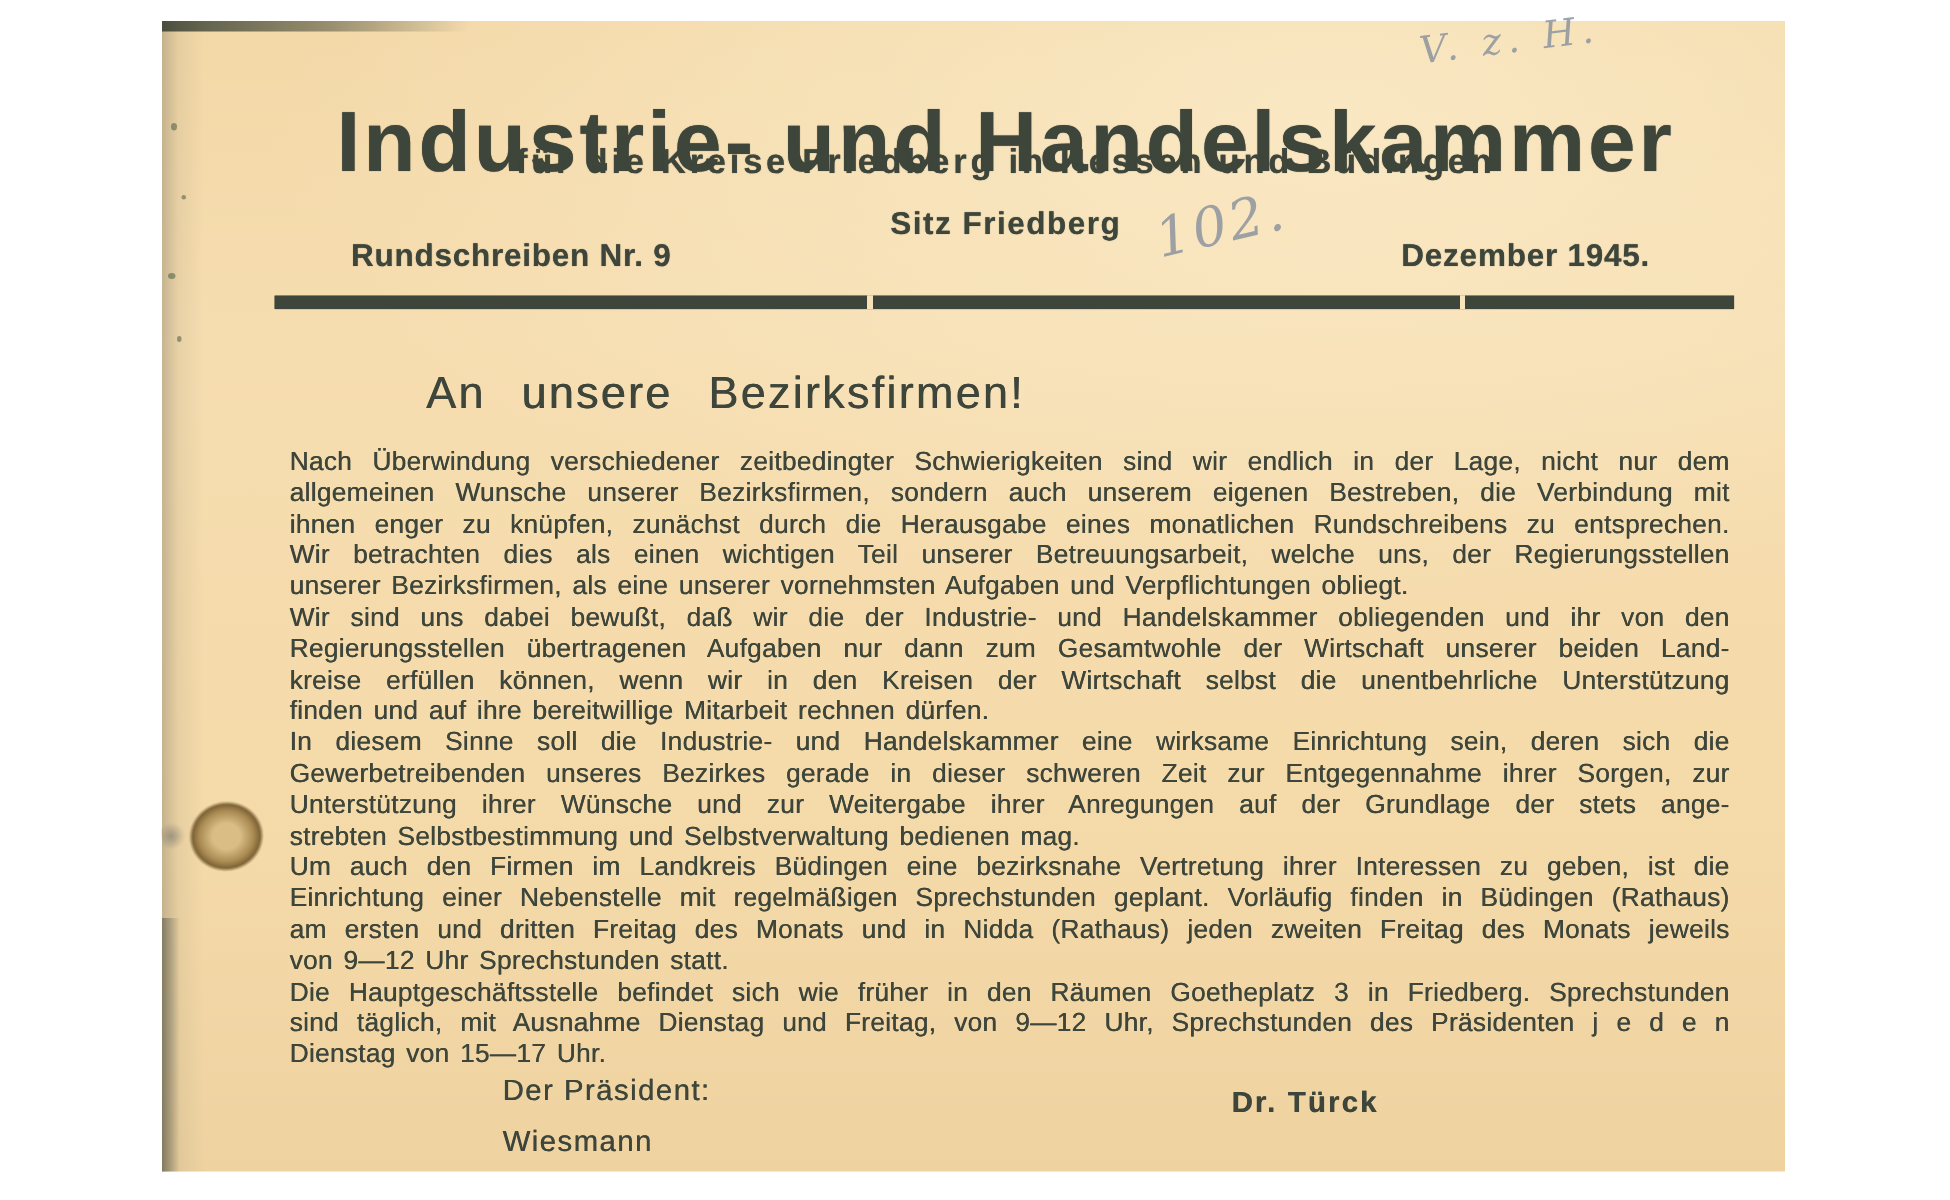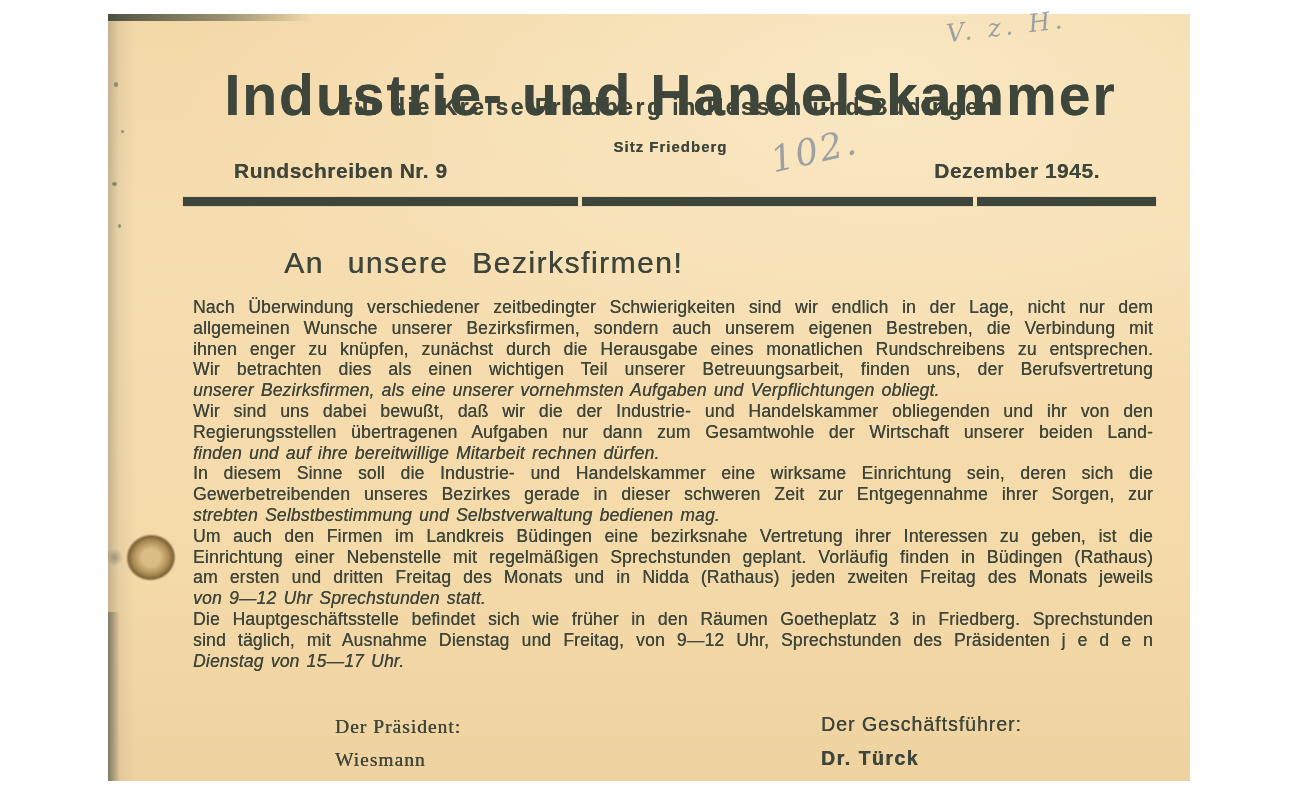--- a/index.html
+++ b/index.html
@@ -39,41 +39,41 @@
     background:radial-gradient(ellipse at 40% 50%, rgba(110,110,105,.55), rgba(110,110,105,0) 70%);}
   
   .pencil{position:absolute;color:var(--pencil);font-family:"DejaVu Serif", serif;font-style:italic;opacity:.85;}
   .pencil.vzh{left:838px;top:-2px;font-size:25px;letter-spacing:4px;transform:rotate(-7deg);}
   .pencil.num{left:662px;top:116px;font-size:36px;letter-spacing:2px;transform:rotate(-13deg);}
   
   .mast{position:absolute;left:75px;width:975px;text-align:center;font-weight:bold;
     text-shadow:0 0 .6px rgba(62,70,59,.85);}
   .title{top:10px;font-size:57px;letter-spacing:2px;white-space:nowrap;}
   .subtitle{top:80px;font-size:23px;letter-spacing:2.5px;white-space:nowrap;}
-  .seat{top:124px;font-size:15px;letter-spacing:1px;}
+  .seat{top:124px;font-size:21px;letter-spacing:1px;}
   .meta{position:absolute;top:145px;font-size:21px;font-weight:bold;letter-spacing:.5px;
     text-shadow:0 0 .6px rgba(62,70,59,.85);white-space:nowrap;}
   .meta-left{left:126px;}
   .meta-right{right:90px;}
   .rule{position:absolute;left:75px;top:183px;width:973px;height:9px;
     background:linear-gradient(90deg,
       var(--ink) 0 40.6%, rgba(0,0,0,0) 40.6% 41.0%,
       var(--ink) 41.0% 81.2%, rgba(0,0,0,0) 81.2% 81.6%,
       var(--ink) 81.6% 100%);
     box-shadow:0 0 .8px rgba(62,70,59,.7);}
   
   .salutation{position:absolute;left:176px;top:232px;font-size:30px;font-weight:400;
     letter-spacing:1.5px;word-spacing:14px;text-shadow:.4px 0 0 currentColor;white-space:nowrap;}
   .body{position:absolute;left:85px;top:283px;width:960px;font-size:17.5px;line-height:20.8px;
     letter-spacing:.2px;word-spacing:2px;text-shadow:.25px 0 0 currentColor;}
   .bline{text-align:justify;text-align-last:justify;width:100%;}
-  .bline.plast{text-align-last:left;font-style:italic;}
+  .bline.plast{text-align-last:left;}
   
   .sig{position:absolute;font-size:19.5px;letter-spacing:1px;text-shadow:.3px 0 0 currentColor;}
-  .sig-left{left:227px;top:702px;font-family:Liberation Serif, serif;}
+  .sig-left{left:227px;top:702px;}
   .sig-right{left:713px;top:699px;}
   .sig-name{margin-top:11px;}
   .sig-right .sig-name{font-weight:bold;letter-spacing:1.5px;}
 </style>
 </head>
 <body>
 
 <div class="stage">
   <div class="page">
 
@@ -97,40 +97,41 @@
     <div class="meta meta-right">Dezember 1945.</div>
 
     <div class="rule"></div>
 
     <div class="salutation">An unsere Bezirksfirmen!</div>
 
     <div class="body">
         <div class="bline">Nach Überwindung verschiedener zeitbedingter Schwierigkeiten sind wir endlich in der Lage, nicht nur dem</div>
         <div class="bline">allgemeinen Wunsche unserer Bezirksfirmen, sondern auch unserem eigenen Bestreben, die Verbindung mit</div>
         <div class="bline">ihnen enger zu knüpfen, zunächst durch die Herausgabe eines monatlichen Rundschreibens zu entsprechen.</div>
-        <div class="bline">Wir betrachten dies als einen wichtigen Teil unserer Betreuungsarbeit, finden uns, der Berufsvertretung</div>
+        <div class="bline">Wir betrachten dies als einen wichtigen Teil unserer Betreuungsarbeit, welche uns, der Regierungsstellen</div>
         <div class="bline plast">unserer Bezirksfirmen, als eine unserer vornehmsten Aufgaben und Verpflichtungen obliegt.</div>
         <div class="bline">Wir sind uns dabei bewußt, daß wir die der Industrie- und Handelskammer obliegenden und ihr von den</div>
         <div class="bline">Regierungsstellen übertragenen Aufgaben nur dann zum Gesamtwohle der Wirtschaft unserer beiden Land-</div>
+        <div class="bline">kreise erfüllen können, wenn wir in den Kreisen der Wirtschaft selbst die unentbehrliche Unterstützung</div>
         <div class="bline plast">finden und auf ihre bereitwillige Mitarbeit rechnen dürfen.</div>
         <div class="bline">In diesem Sinne soll die Industrie- und Handelskammer eine wirksame Einrichtung sein, deren sich die</div>
         <div class="bline">Gewerbetreibenden unseres Bezirkes gerade in dieser schweren Zeit zur Entgegennahme ihrer Sorgen, zur</div>
+        <div class="bline">Unterstützung ihrer Wünsche und zur Weitergabe ihrer Anregungen auf der Grundlage der stets ange-</div>
         <div class="bline plast">strebten Selbstbestimmung und Selbstverwaltung bedienen mag.</div>
         <div class="bline">Um auch den Firmen im Landkreis Büdingen eine bezirksnahe Vertretung ihrer Interessen zu geben, ist die</div>
         <div class="bline">Einrichtung einer Nebenstelle mit regelmäßigen Sprechstunden geplant. Vorläufig finden in Büdingen (Rathaus)</div>
         <div class="bline">am ersten und dritten Freitag des Monats und in Nidda (Rathaus) jeden zweiten Freitag des Monats jeweils</div>
         <div class="bline plast">von 9—12 Uhr Sprechstunden statt.</div>
         <div class="bline">Die Hauptgeschäftsstelle befindet sich wie früher in den Räumen Goetheplatz 3 in Friedberg. Sprechstunden</div>
         <div class="bline">sind täglich, mit Ausnahme Dienstag und Freitag, von 9—12 Uhr, Sprechstunden des Präsidenten j e d e n</div>
         <div class="bline plast">Dienstag von 15—17 Uhr.</div>
       </div>
 
     <div class="sig sig-left">
       <div class="sig-role">Der Präsident:</div>
       <div class="sig-name">Wiesmann</div>
     </div>
     <div class="sig sig-right">
-      <div class="sig-role">Der Geschäftsführer:</div>
       <div class="sig-name">Dr. Türck</div>
     </div>
 
   </div>
 </div>
 
 </body></html>

